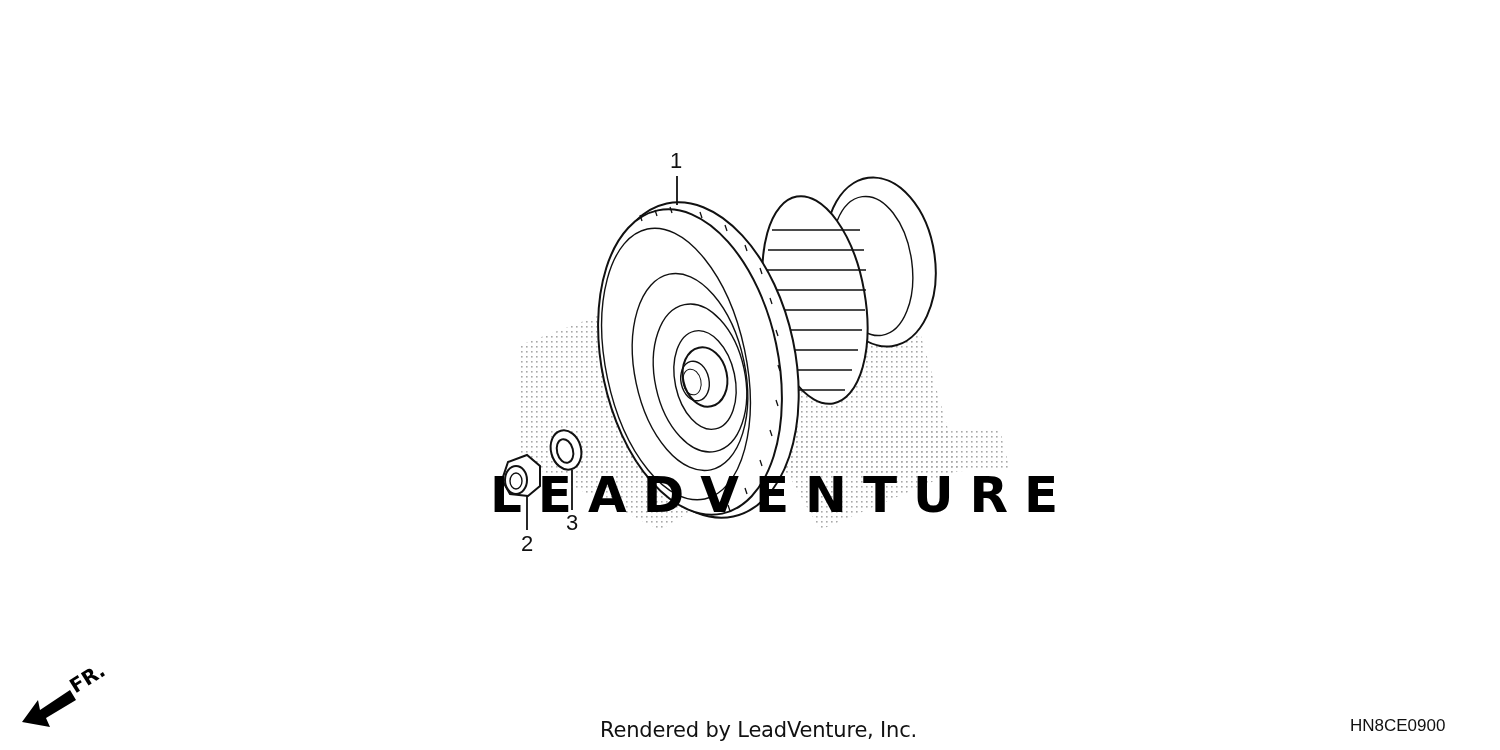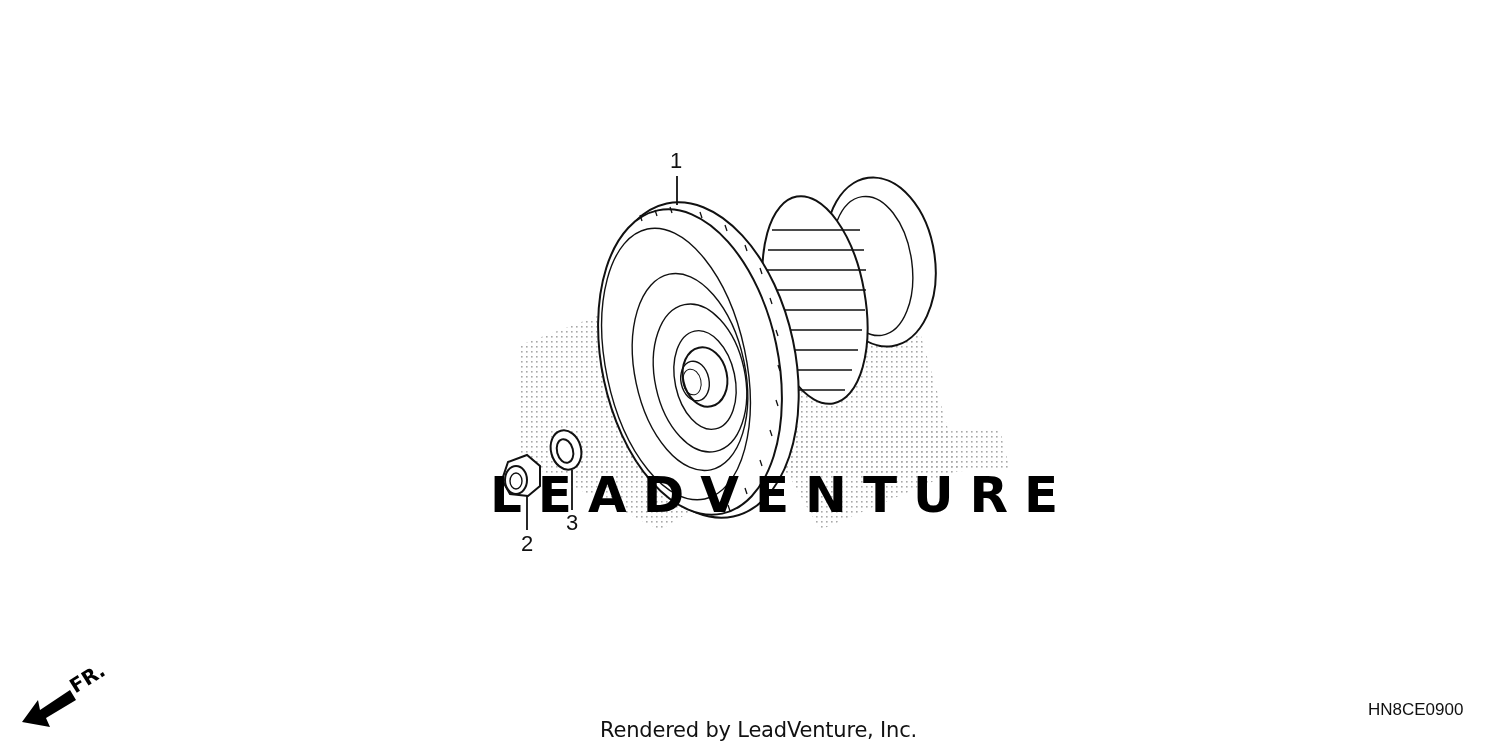--- a/index.html
+++ b/index.html
@@ -12,22 +12,22 @@
   }
   .callout {
     position: absolute; font-family: "Liberation Sans", sans-serif; font-size: 22px;
     color: #111; line-height: 1;
   }
   .footer-credit {
     position: absolute; left: 600px; top: 718px; font-family: "DejaVu Sans", sans-serif;
     font-size: 21px; color: #111; letter-spacing: -0.2px; white-space: nowrap;
   }
   .diagram-code {
-    position: absolute; left: 1350px; top: 700px; font-family: "Liberation Sans", sans-serif;
-    font-size: 17px; color: #111; white-space: nowrap; margin-left: 18px;
+    position: absolute; left: 1350px; top: 716px; font-family: "Liberation Sans", sans-serif;
+    font-size: 17px; color: #111; white-space: nowrap;
   }
   .fr-indicator { position: absolute; left: 18px; top: 668px; width: 110px; height: 70px; }
   .fr-label {
     position: absolute; left: 60px; top: 6px; font-family: "DejaVu Sans", sans-serif;
     font-weight: bold; font-size: 20px; color: #000; transform: rotate(-32deg);
     transform-origin: left bottom; white-space: nowrap;
   }
 </style>
 </head>
 <body>

